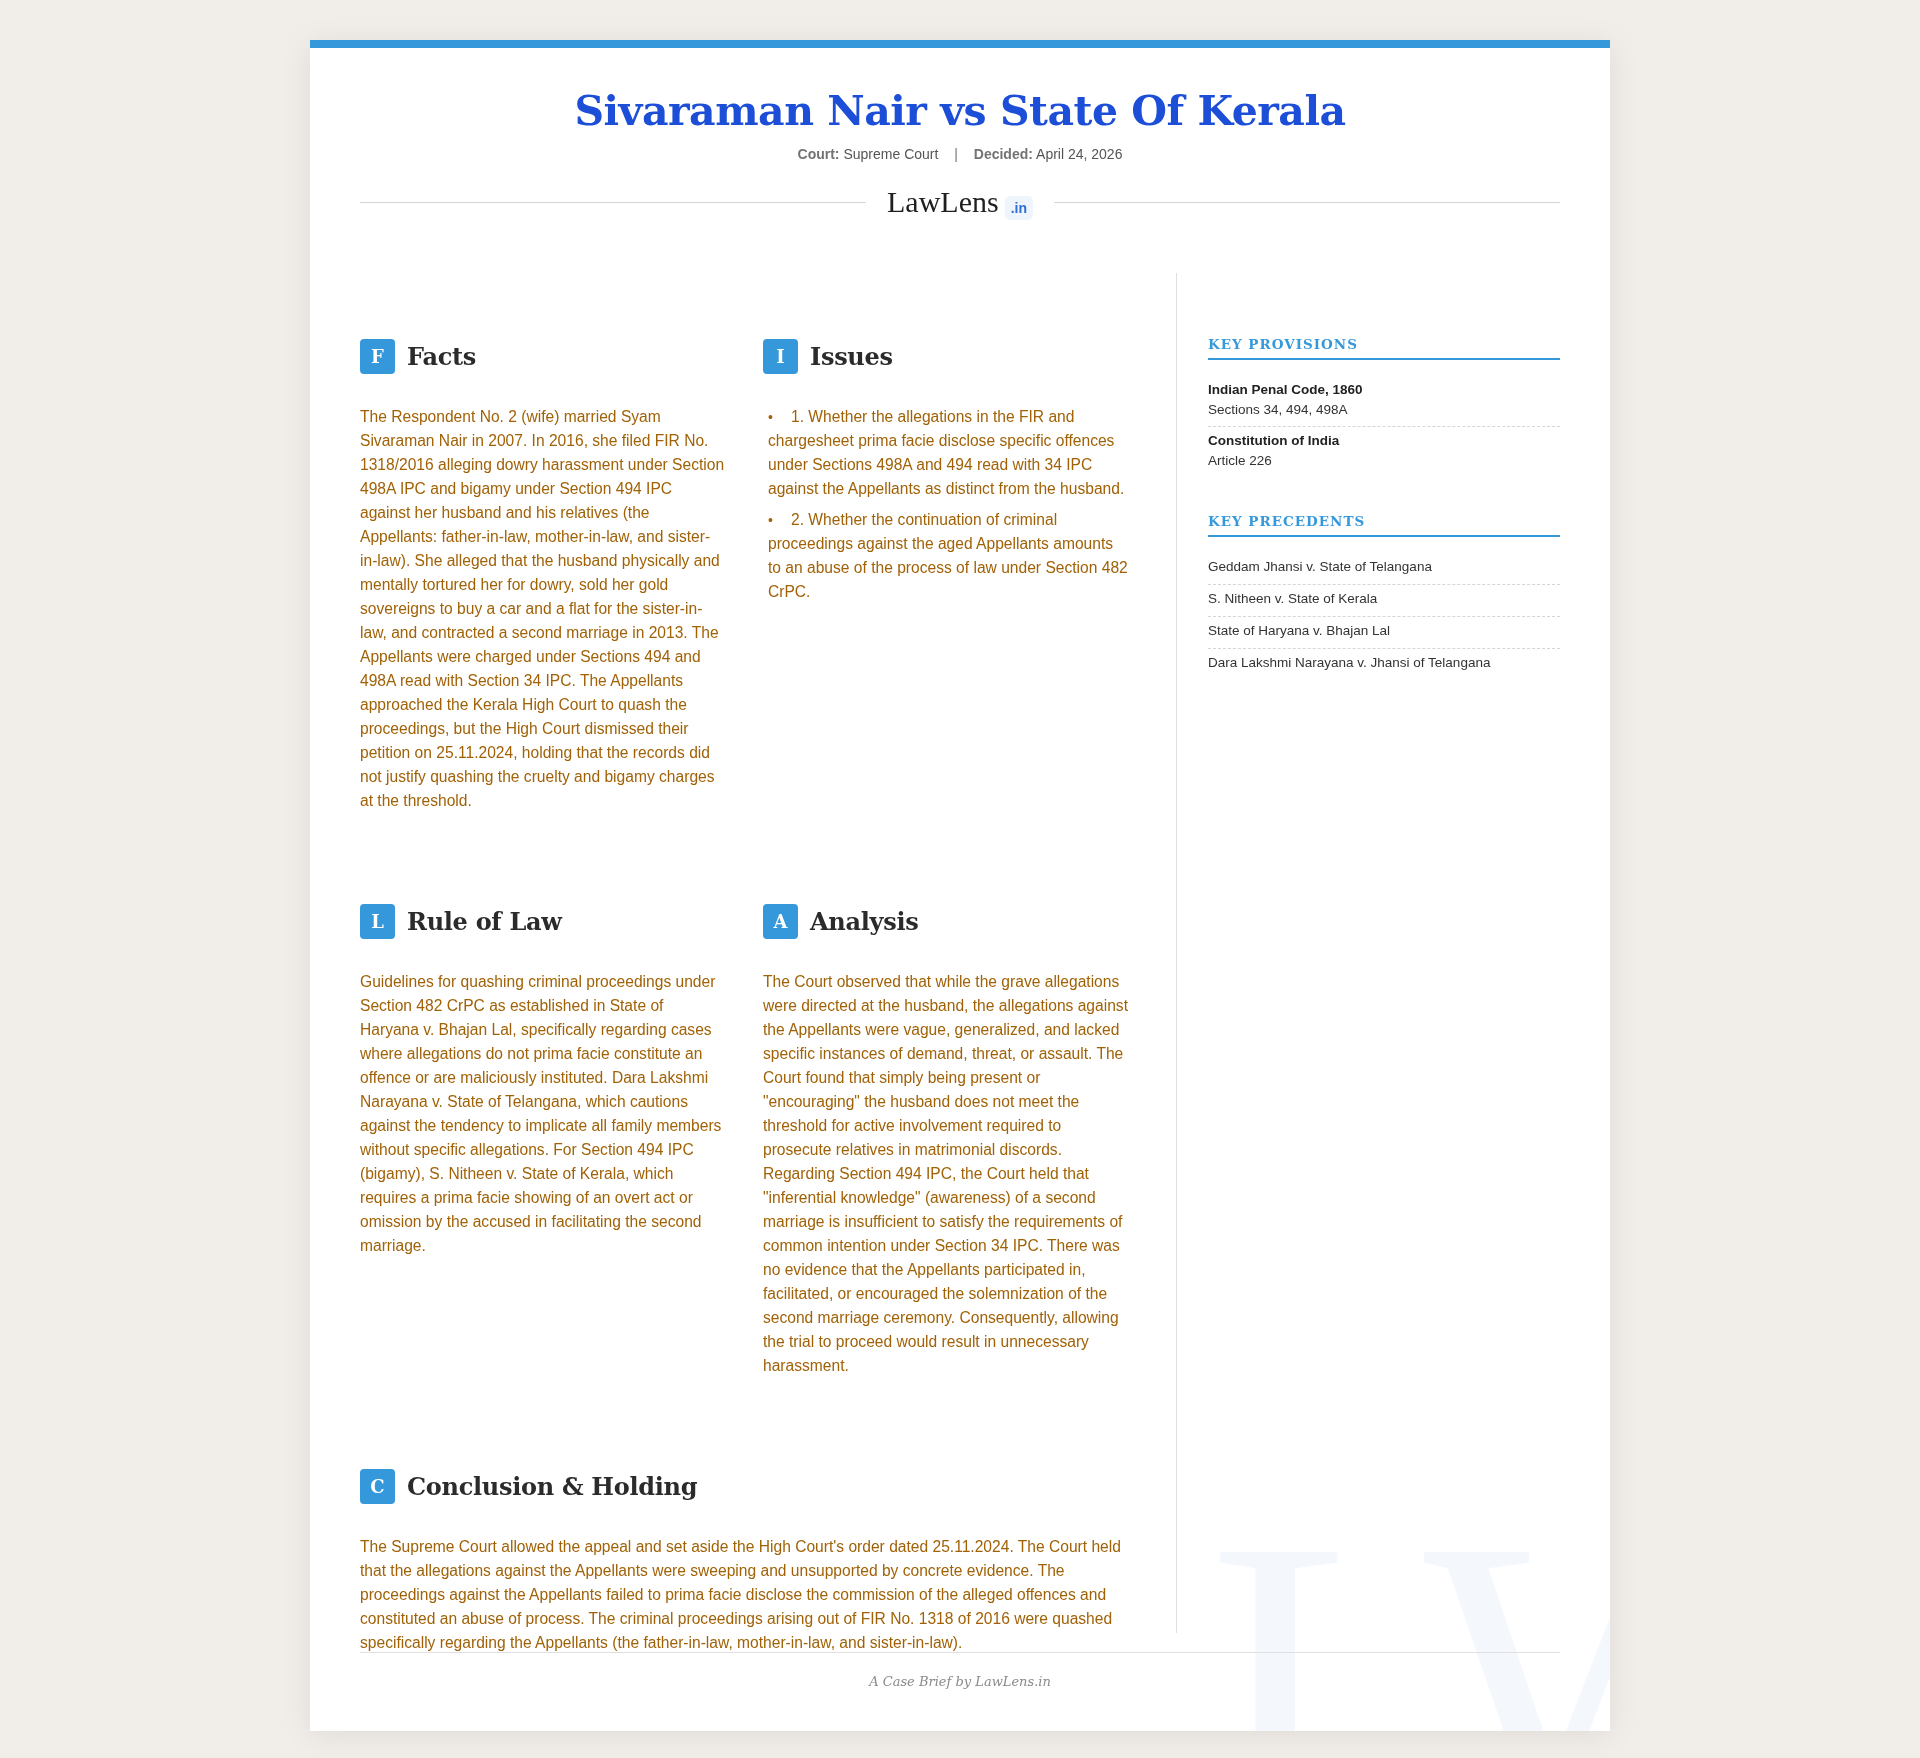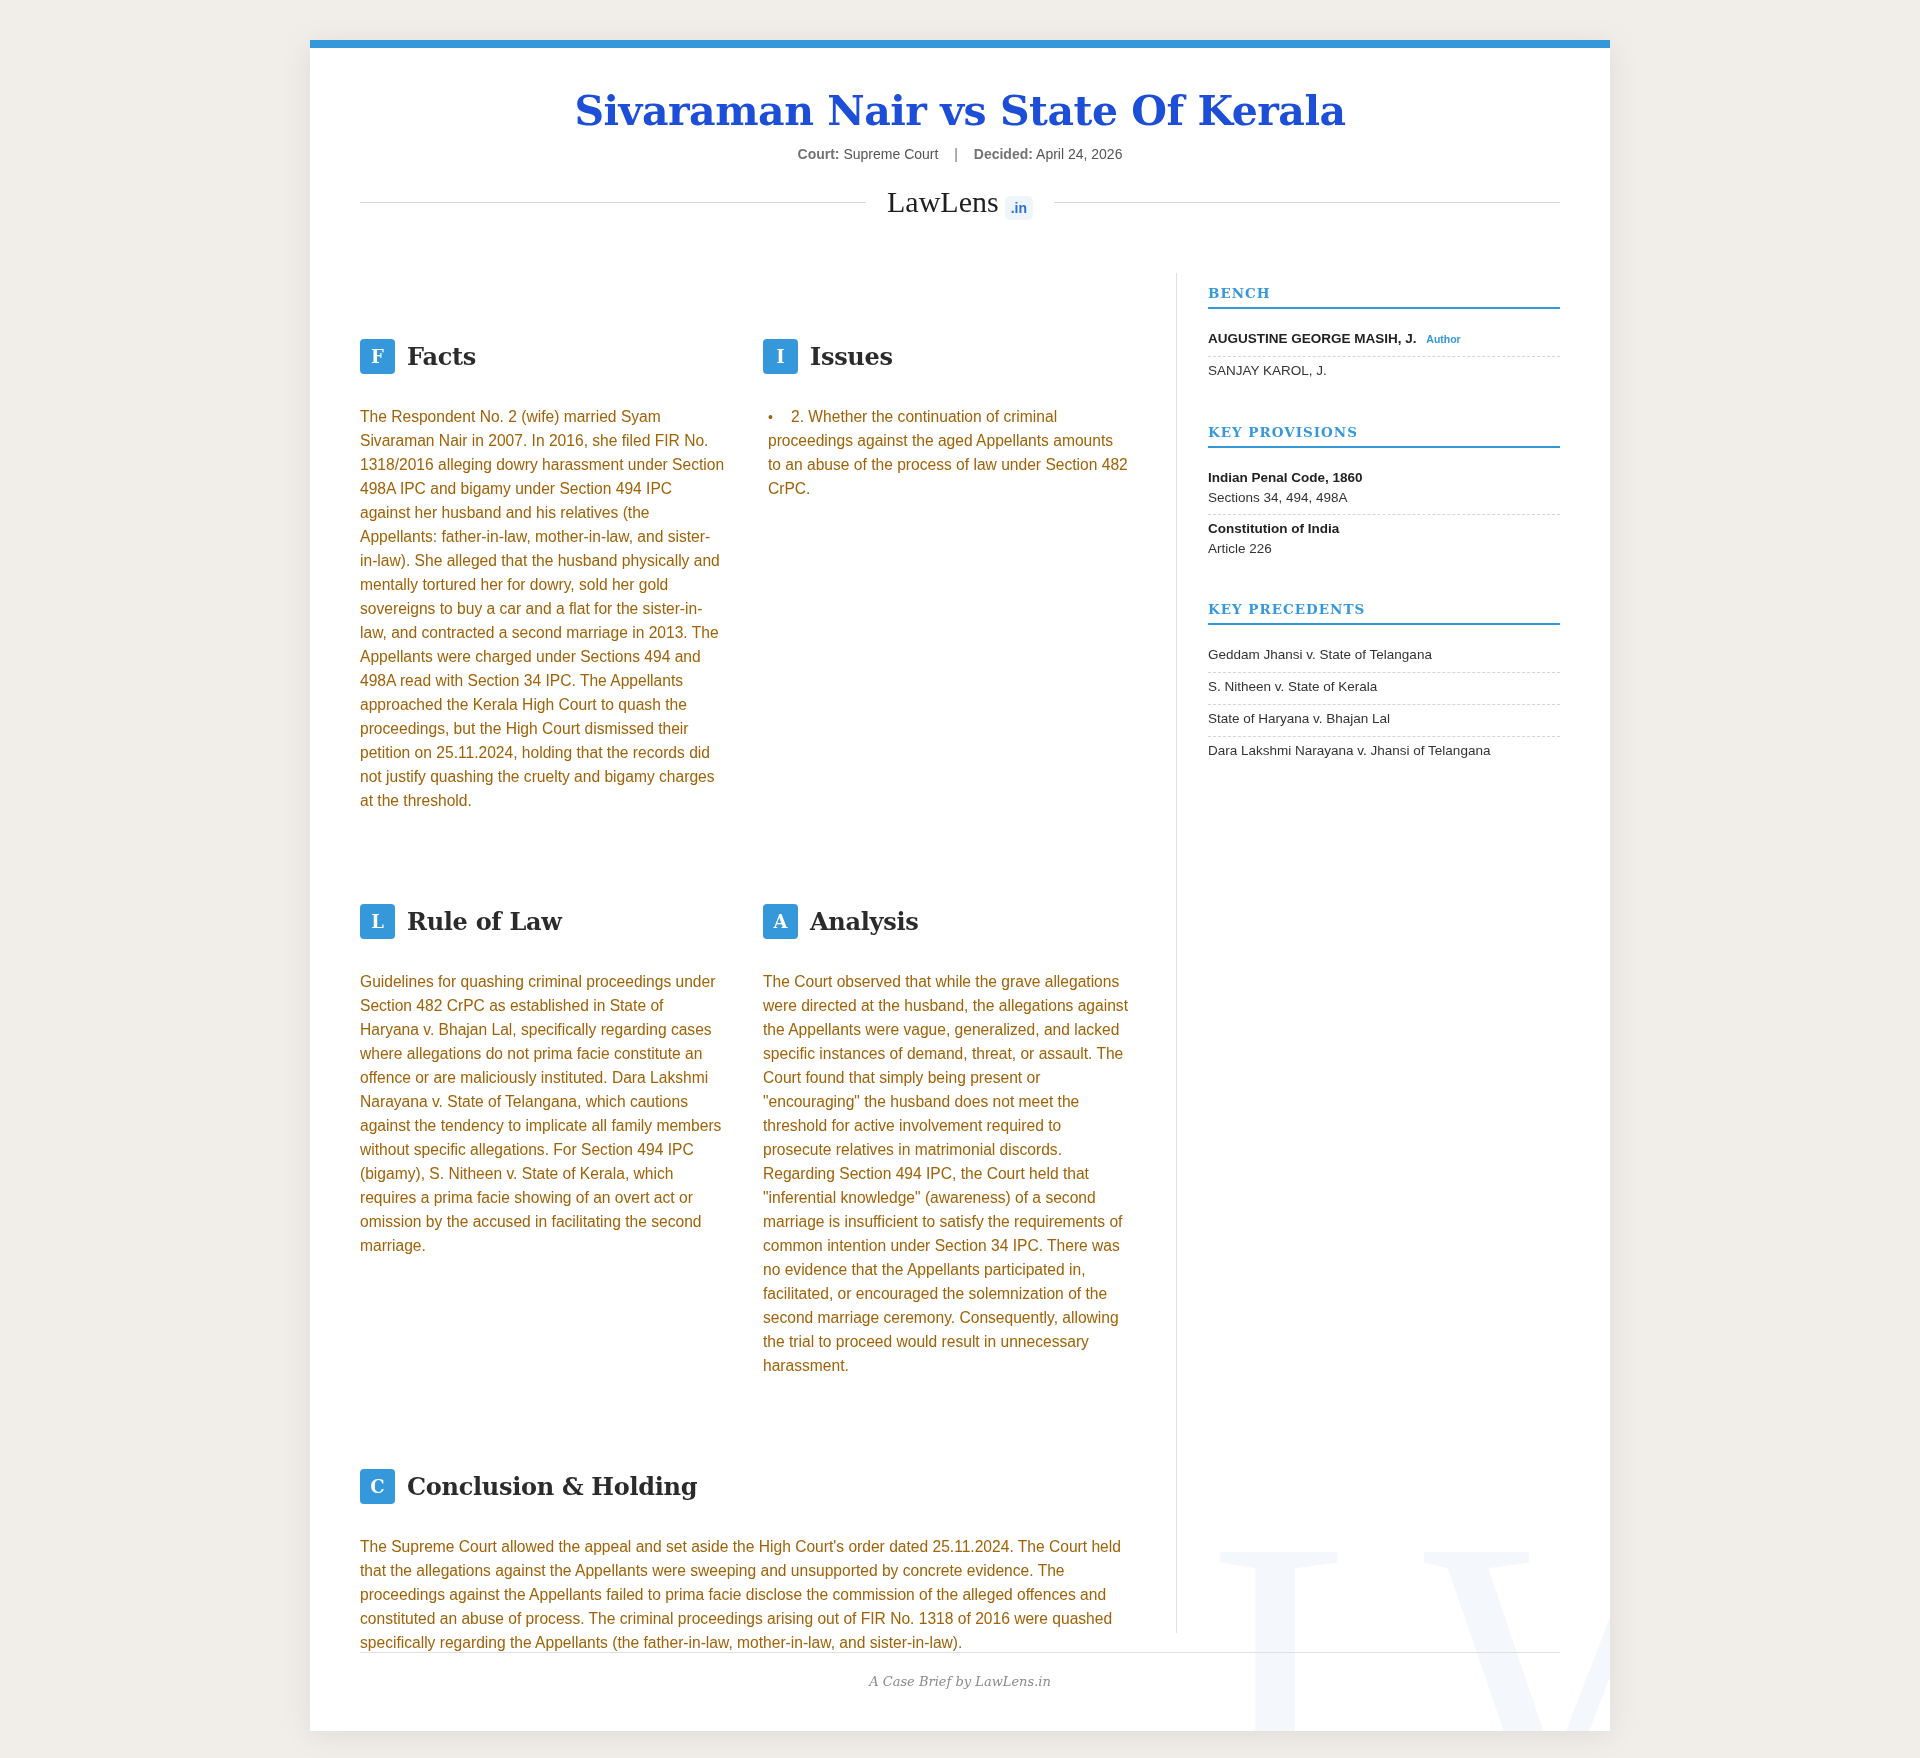--- a/index.html
+++ b/index.html
@@ -229,20 +229,21 @@
       </div>
       <p class="sec-body">The Respondent No. 2 (wife) married Syam Sivaraman Nair in 2007. In 2016, she filed FIR No. 1318/2016 alleging dowry harassment under Section 498A IPC and bigamy under Section 494 IPC against her husband and his relatives (the Appellants: father-in-law, mother-in-law, and sister-in-law). She alleged that the husband physically and mentally tortured her for dowry, sold her gold sovereigns to buy a car and a flat for the sister-in-law, and contracted a second marriage in 2013. The Appellants were charged under Sections 494 and 498A read with Section 34 IPC. The Appellants approached the Kerala High Court to quash the proceedings, but the High Court dismissed their petition on 25.11.2024, holding that the records did not justify quashing the cruelty and bigamy charges at the threshold.</p>
     </div>
 
     <div class="section" style="left:403px; top:65px; width:365px;">
       <div class="sec-head">
         <div class="badge">I</div>
         <h2 class="sec-title">Issues</h2>
       </div>
       <ul class="sec-body issues">
+        <li><span class="bullet">•</span><span>1. Whether the allegations in the FIR and chargesheet prima facie disclose specific offences under Sections 498A and 494 read with 34 IPC against the Appellants as distinct from the husband.</span></li>
         <li><span class="bullet">•</span><span>2. Whether the continuation of criminal proceedings against the aged Appellants amounts to an abuse of the process of law under Section 482 CrPC.</span></li>
       </ul>
     </div>
 
     <div class="section" style="left:0; top:630px; width:365px;">
       <div class="sec-head">
         <div class="badge">L</div>
         <h2 class="sec-title">Rule of Law</h2>
       </div>
       <p class="sec-body">Guidelines for quashing criminal proceedings under Section 482 CrPC as established in State of Haryana v. Bhajan Lal, specifically regarding cases where allegations do not prima facie constitute an offence or are maliciously instituted. Dara Lakshmi Narayana v. State of Telangana, which cautions against the tendency to implicate all family members without specific allegations. For Section 494 IPC (bigamy), S. Nitheen v. State of Kerala, which requires a prima facie showing of an overt act or omission by the accused in facilitating the second marriage.</p>
@@ -261,32 +262,20 @@
         <div class="badge">C</div>
         <h2 class="sec-title">Conclusion &amp; Holding</h2>
       </div>
       <p class="sec-body">The Supreme Court allowed the appeal and set aside the High Court's order dated 25.11.2024. The Court held that the allegations against the Appellants were sweeping and unsupported by concrete evidence. The proceedings against the Appellants failed to prima facie disclose the commission of the alleged offences and constituted an abuse of process. The criminal proceedings arising out of FIR No. 1318 of 2016 were quashed specifically regarding the Appellants (the father-in-law, mother-in-law, and sister-in-law).</p>
     </div>
   </div>
 
   <div class="divider-v"></div>
 
   <aside class="sidebar">
-    <div class="side-block">
-      <h3 class="side-head" style="padding-top:12px;">BENCH</h3>
-      <ul class="side-list">
-        <li class="side-item">
-          <span class="judge-author">AUGUSTINE GEORGE MASIH, J.</span>
-          <span class="author-tag">Author</span>
-        </li>
-        <li class="side-item">
-          <span>SANJAY KAROL, J.</span>
-        </li>
-      </ul>
-    </div>
 
     <div class="side-block">
       <h3 class="side-head">KEY PROVISIONS</h3>
       <ul class="side-list">
         <li class="side-item prov-item">
           <span class="prov-name">Indian Penal Code, 1860</span>
           <span class="prov-sec">Sections 34, 494, 498A</span>
         </li>
         <li class="side-item prov-item">
           <span class="prov-name">Constitution of India</span>

